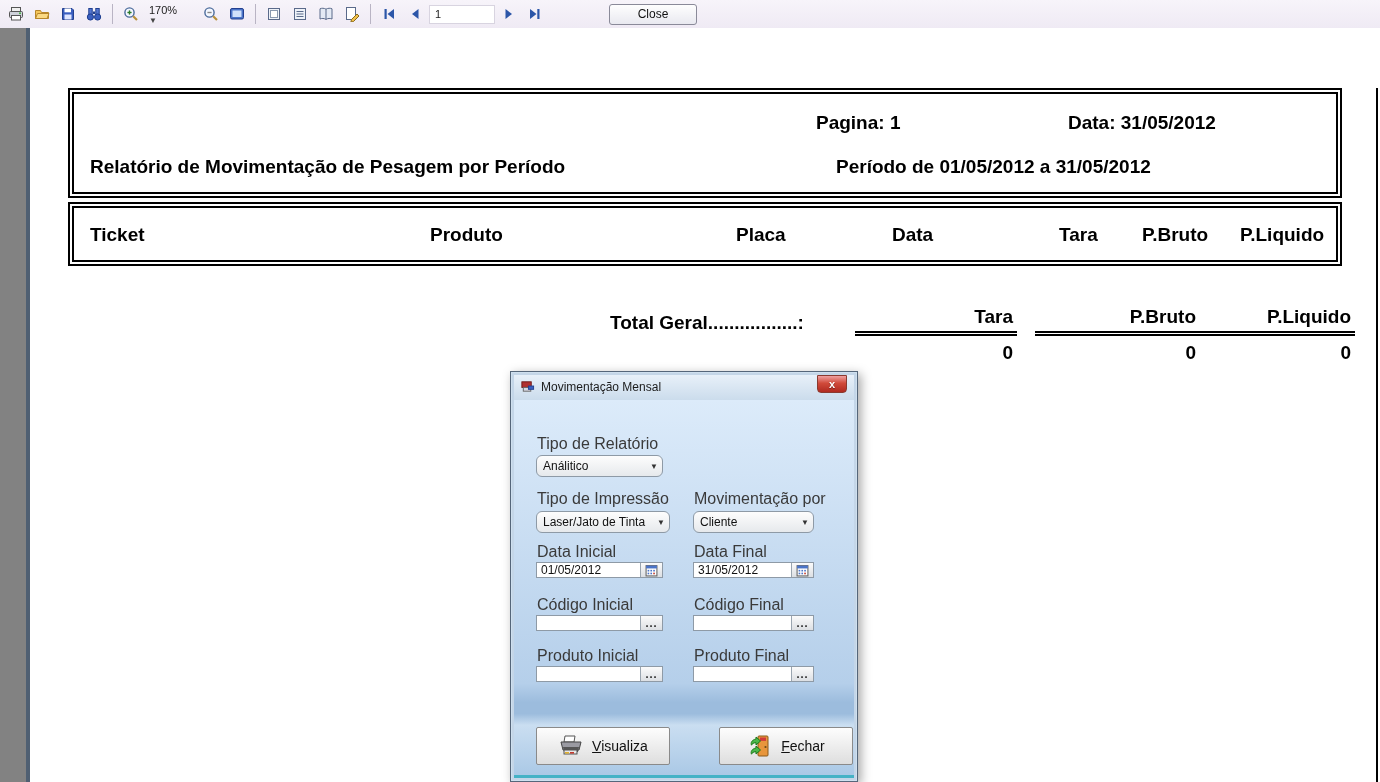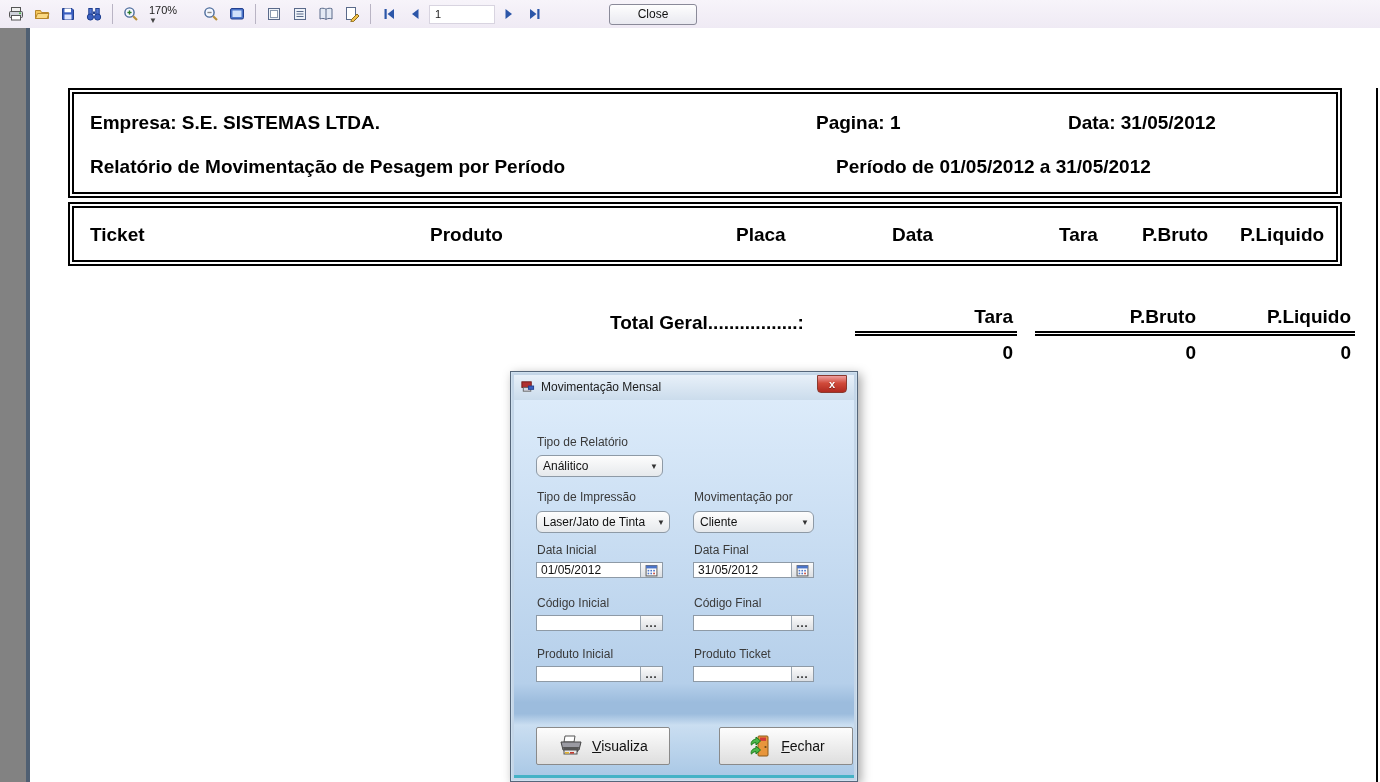--- a/index.html
+++ b/index.html
@@ -76,21 +76,21 @@
     border:1px solid #8a3a30; border-radius:0 0 4px 4px;
     color:#fff; font-size:11px; font-weight:bold; text-align:center; line-height:17px;
     text-shadow:0 1px 1px rgba(0,0,0,.4);
   }
   .dlg-body {
     position:absolute; left:3px; top:28px; right:3px; bottom:3px;
     background:linear-gradient(#dcebfa, #b5cfea 75%, #9cbcdd 80%, #9cbcdd 83%, #cadeF1 86%, #abc9e6 99%);
   }
   .dlg-bottom-edge { position:absolute; left:0; bottom:0; width:100%; height:3px; background:#45b2c6; }
 
-  .flabel { position:absolute; font-size:12px; color:#3a3a3a; white-space:nowrap;text-align:center; }
+  .flabel { position:absolute; font-size:16px; color:#3a3a3a; white-space:nowrap;text-align:center; }
 
   .combo {
     position:absolute; height:22px; border:1px solid #8e9aa6; border-radius:6px;
     background:linear-gradient(#fdfdfd,#e6e9ec);
     display:flex; align-items:center; font-size:12px; color:#111;
     padding-left:6px; overflow:hidden; white-space:nowrap;
   }
   .combo .combo-text { flex:1; overflow:hidden; white-space:nowrap; }
   .combo .combo-arrow {
     width:16px; height:100%; display:flex; align-items:center; justify-content:center;
@@ -237,21 +237,20 @@
   <div class="close-btn">Close</div>
 </div>
 
 <div class="gutter"></div>
 <div class="page-edge"></div>
 <div class="page">
 
   <div class="report-right-border"></div>
 
   <div class="hdr-box hdr-box1">
-    <div class="rtext" style="left:16px; top:18px;">Empresa: S.E. SISTEMAS LTDA.</div>
     <div class="rtext" style="left:742px; top:18px;">Pagina: 1</div>
     <div class="rtext" style="left:994px; top:18px;">Data: 31/05/2012</div>
     <div class="rtext" style="left:16px; top:62px;">Relatório de Movimentação de Pesagem por Período</div>
     <div class="rtext" style="left:762px; top:62px;">Período de 01/05/2012 a 31/05/2012</div>
   </div>
 
   <div class="hdr-box hdr-box2">
     <div class="rtext" style="left:16px; top:16px;">Ticket</div>
     <div class="rtext" style="left:356px; top:16px;">Produto</div>
     <div class="rtext" style="left:662px; top:16px;">Placa</div>
@@ -352,21 +351,21 @@
         </div>
     </div>
     <div class="field" style="left:179px; top:215px; width:121px;">
       <input value="" style="">
       <div class="field-btn">
           <span class="dots">...</span>
         </div>
     </div>
 
     <div class="flabel" style="left:23px; top:247px;">Produto Inicial</div>
-    <div class="flabel" style="left:180px; top:247px;">Produto Ticket</div>
+    <div class="flabel" style="left:180px; top:247px;">Produto Final</div>
     <div class="field" style="left:22px; top:266px; width:127px;">
       <input value="" style="">
       <div class="field-btn">
           <span class="dots">...</span>
         </div>
     </div>
     <div class="field" style="left:179px; top:266px; width:121px;">
       <input value="" style="">
       <div class="field-btn">
           <span class="dots">...</span>

